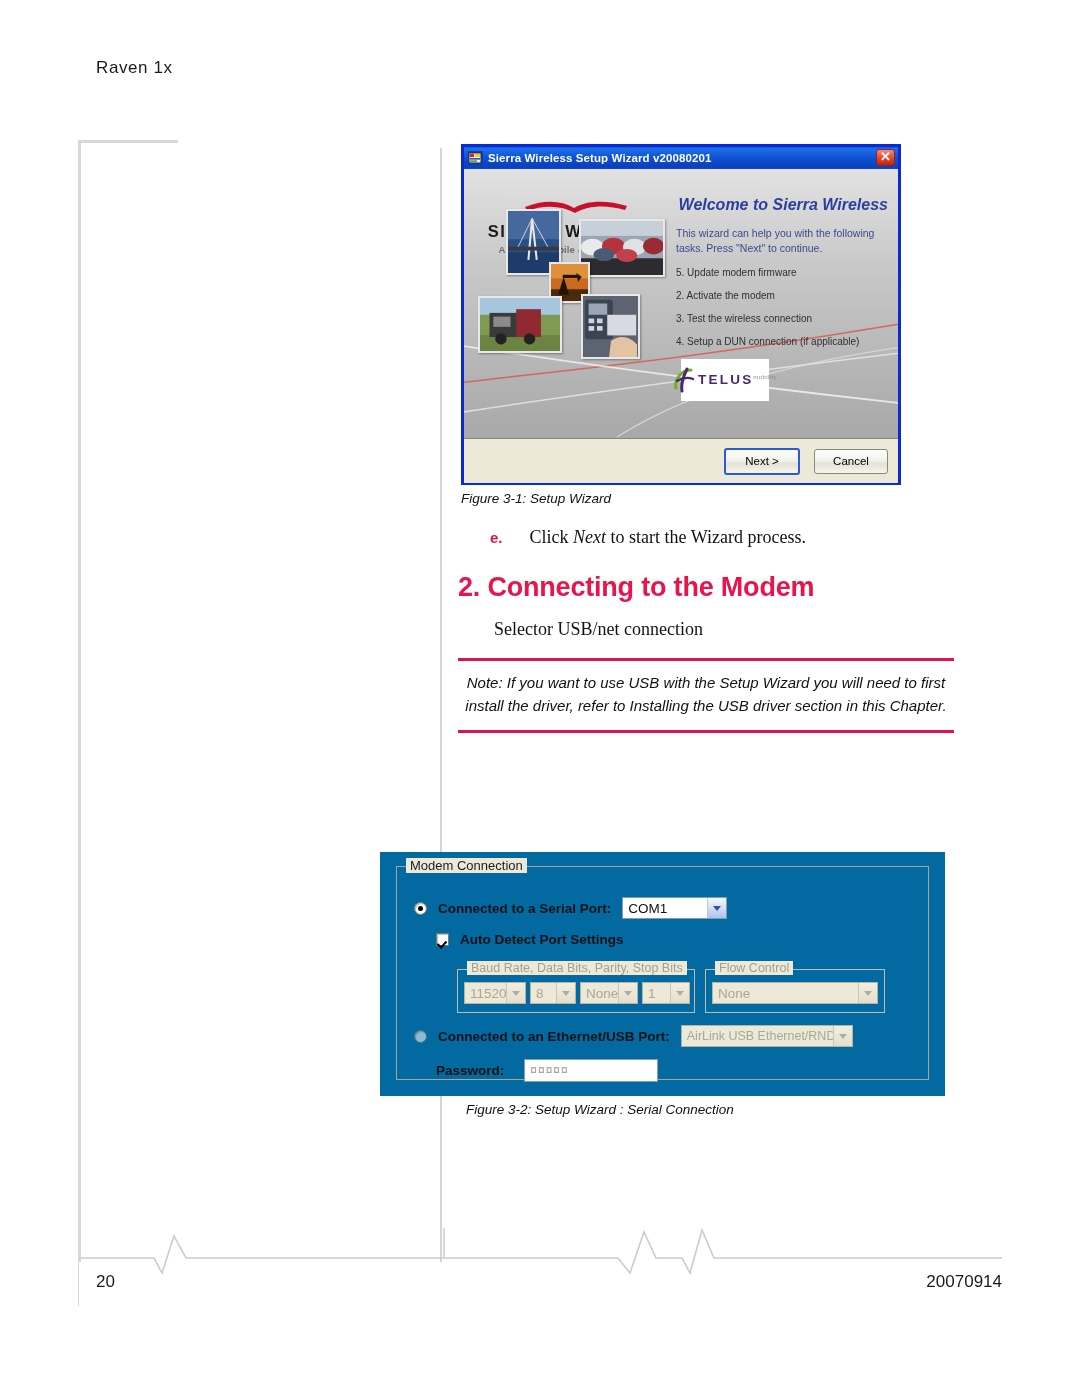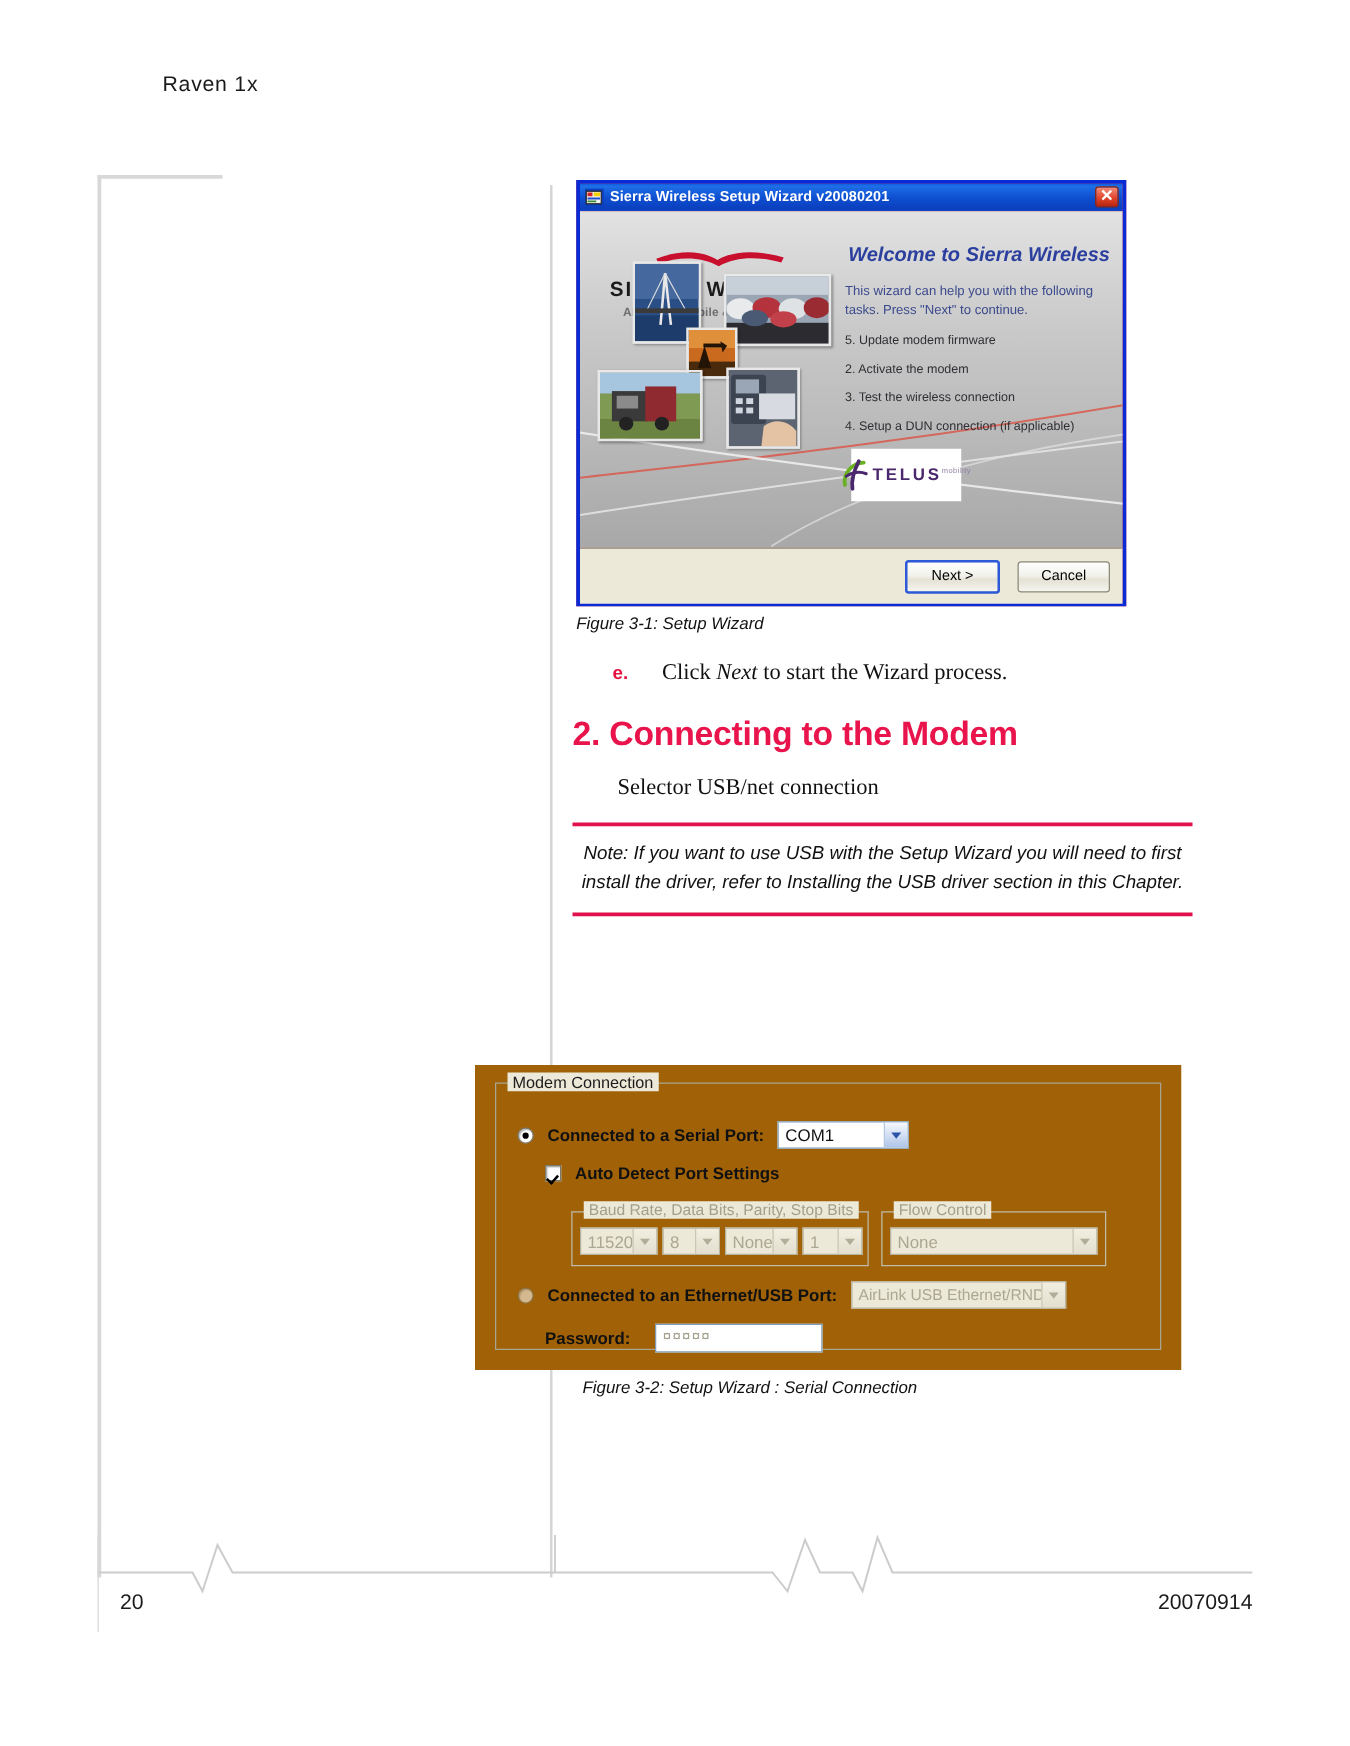--- a/index.html
+++ b/index.html
@@ -22,21 +22,20 @@
     background: #fff;
   }
   .running-head {
     position: absolute;
     left: 96px;
     top: 58px;
     font-family: "Liberation Sans", sans-serif;
     font-size: 17px;
     letter-spacing: 0.6px;
     color: #1a1a1a;
-    margin-left: 34px;
   }
   
   .margin-rule-v {
     position: absolute;
     left: 78px;
     top: 140px;
     width: 3px;
     height: 1122px;
     background: #d8d8d8;
   }
@@ -85,21 +84,21 @@
 
   
   .wizard {
     position: absolute;
     left: 461px;
     top: 144px;
     width: 440px;
     height: 341px;
     border: 3px solid #0a2ad6;
     box-sizing: border-box;
-    background: #ef4444;
+    background: #4d7c0f;
   }
   .wiz-titlebar {
     height: 22px;
     background: linear-gradient(to bottom, #0a5ce0 0%, #1f6fe8 8%, #0d4fd0 52%, #0b3fbe 92%, #0f47c8 100%);
     display: flex;
     align-items: center;
     padding: 0 2px 0 4px;
     position: relative;
   }
   .wiz-ficon {
@@ -319,21 +318,21 @@
     line-height: 1.5;
   }
 
   
   .modem-panel {
     position: absolute;
     left: 380px;
     top: 852px;
     width: 565px;
     height: 244px;
-    background: #a16207;
+    background: #0369a1;
     padding: 0;
   }
   .group {
     position: absolute;
     border: 1px solid #a8a593;
     box-sizing: border-box;
   }
   .group > .grp-label {
     position: absolute;
     top: -9px;

